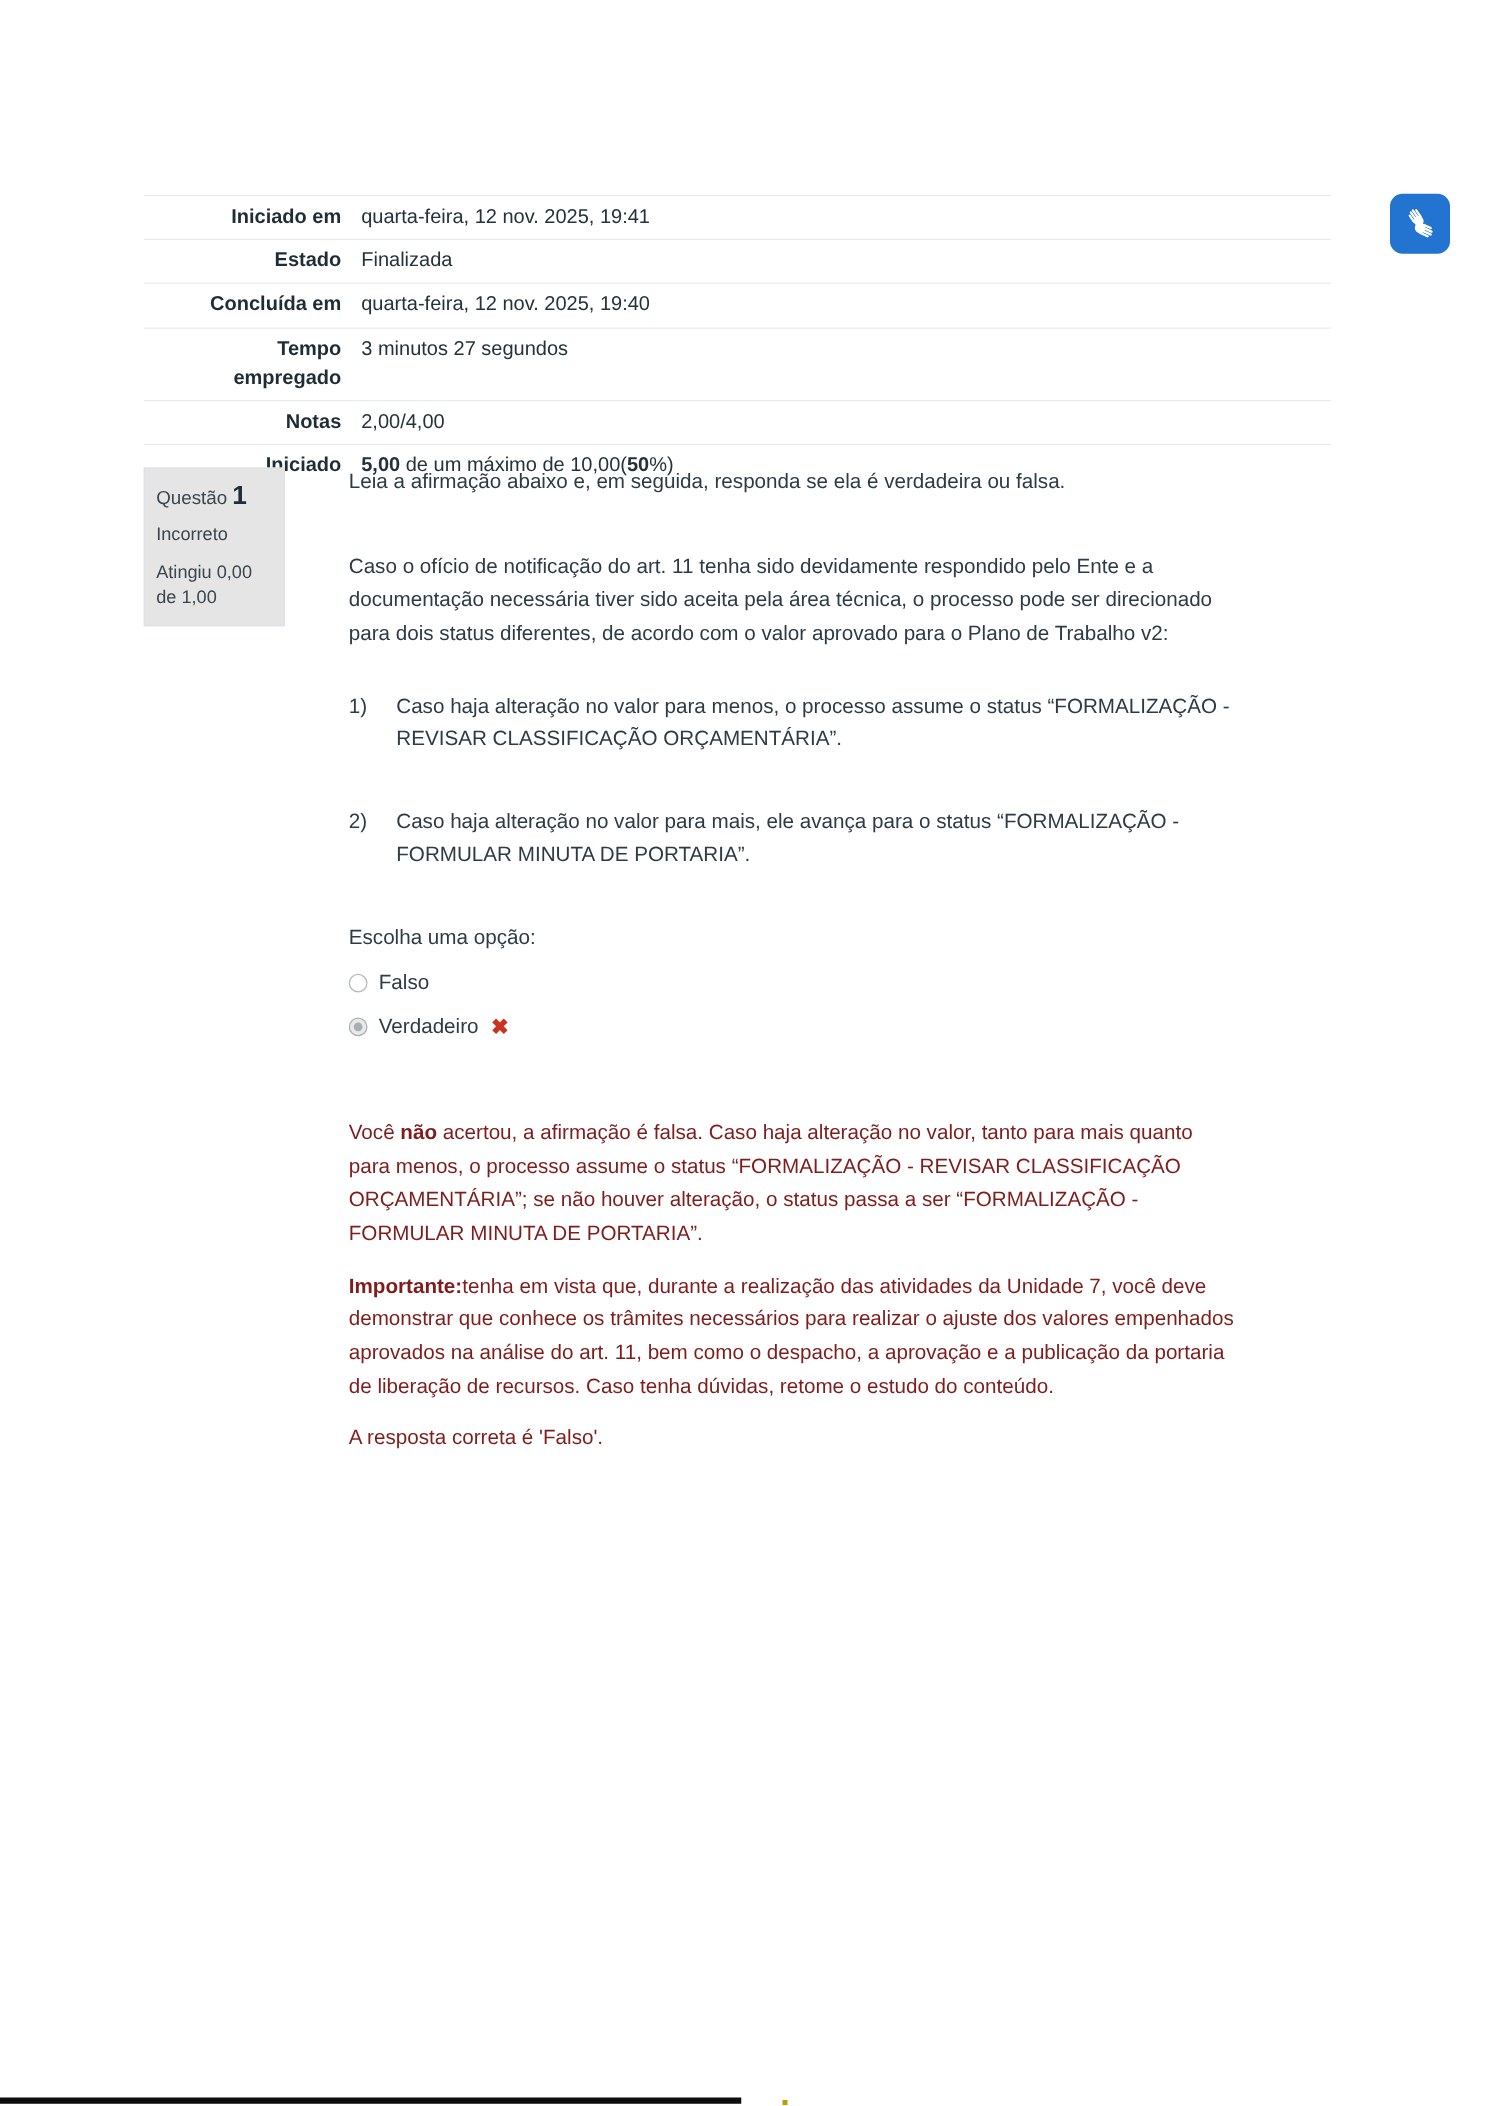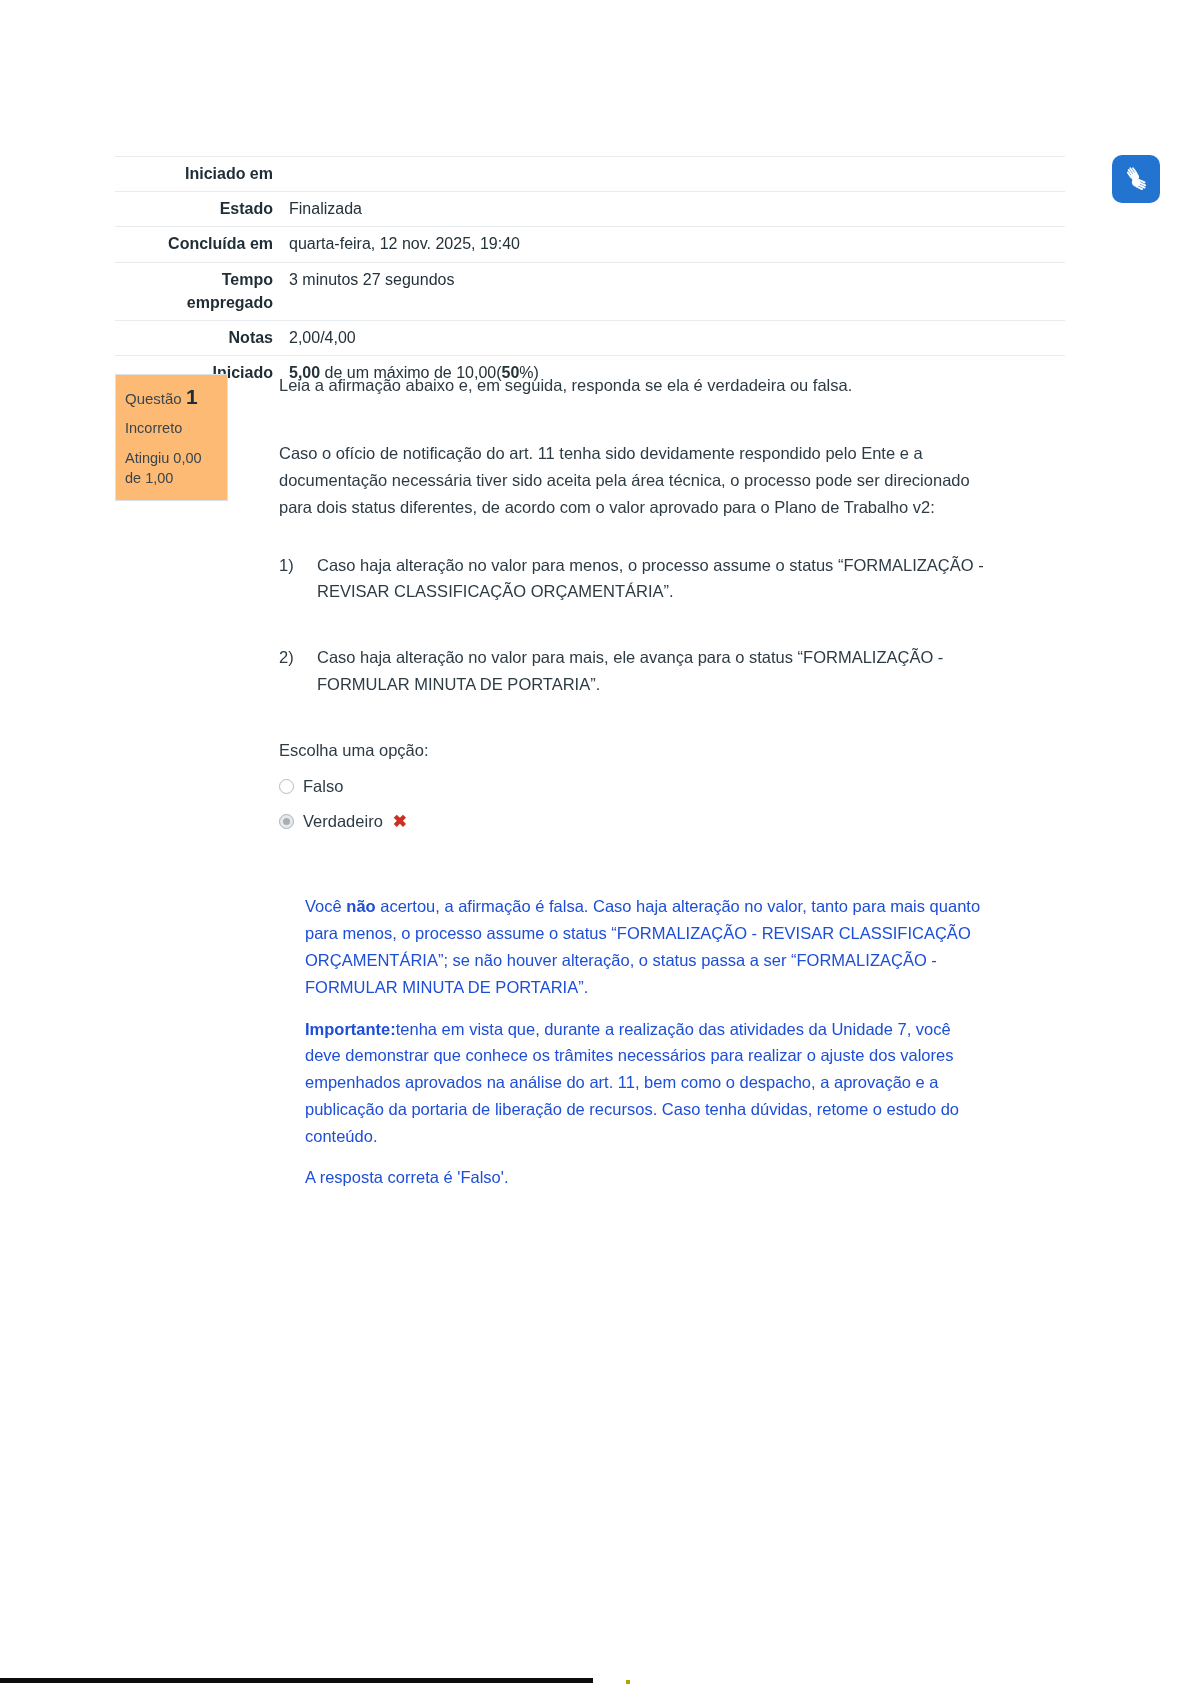--- a/index.html
+++ b/index.html
@@ -20,21 +20,21 @@
     padding-right:16px;padding-left:52px;
     text-align:right;font-weight:bold;color:#1f2d36;
   }
   .srow .val{flex:1;color:#24323a;}
   .b{font-weight:bold;}
 
   
   .question{position:absolute;left:115px;top:372px;width:876px;}
   .qinfo{
     position:absolute;left:0;top:2px;width:113px;box-sizing:border-box;
-    border:1px solid #dde1e5;background:#fdba74;
+    border:1px solid #dde1e5;background:#e5e5e5;
     padding:10px 9px 12px 9px;font-size:14.5px;color:#3a454d;
   }
   .qinfo .qno{font-size:15px;}
   .qinfo .qno .num{font-size:21px;font-weight:bold;color:#1f2d36;}
   .qinfo .state{margin-top:11px;}
   .qinfo .grade{margin-top:13px;line-height:1.35;}
 
   .qcontent{margin-left:164px;width:712px;font-size:16.5px;line-height:1.63;color:#2d3b45;}
   .qcontent p{margin:0;}
   .p-intro{margin-bottom:41px !important;}
@@ -51,21 +51,21 @@
   }
   .radio.selected{background:#e7e9ea;border-color:#aab1b6;}
   .radio.selected::after{
     content:"";position:absolute;left:3px;top:3px;width:7px;height:7px;
     border-radius:50%;background:#a7aeb4;
   }
   .option .olabel{margin-left:9px;}
   .x-mark{color:#ca3120;font-weight:bold;font-size:17px;margin-left:10px;line-height:1;}
 
   
-  .feedback{margin-top:59px;color:#1d4ed8;margin-left:26px;}
+  .feedback{margin-top:59px;color:#7f1d1d;}
   .feedback p{margin:0 0 14px 0;}
   .fb-p1{margin-bottom:15px !important;}
   .fb-p3{margin-bottom:0 !important;}
 
   
   .vlibras{
     position:absolute;left:1112px;top:155px;width:48px;height:48px;
     border:none;border-radius:10px;background:#2373d1;
     display:flex;align-items:center;justify-content:center;cursor:pointer;padding:0;
   }
@@ -75,20 +75,21 @@
   .bottom-tick{position:absolute;left:626px;top:1680px;width:4px;height:4px;background:#b3a300;}
 </style>
 </head>
 <body>
 
 <div class="page">
 
   <div class="summary">
     <div class="srow">
       <div class="lbl">Iniciado em</div>
+      <div class="val">quarta-feira, 12 nov. 2025, 19:41</div>
     </div>
     <div class="srow">
       <div class="lbl">Estado</div>
       <div class="val">Finalizada</div>
     </div>
     <div class="srow">
       <div class="lbl">Concluída em</div>
       <div class="val">quarta-feira, 12 nov. 2025, 19:40</div>
     </div>
     <div class="srow">

